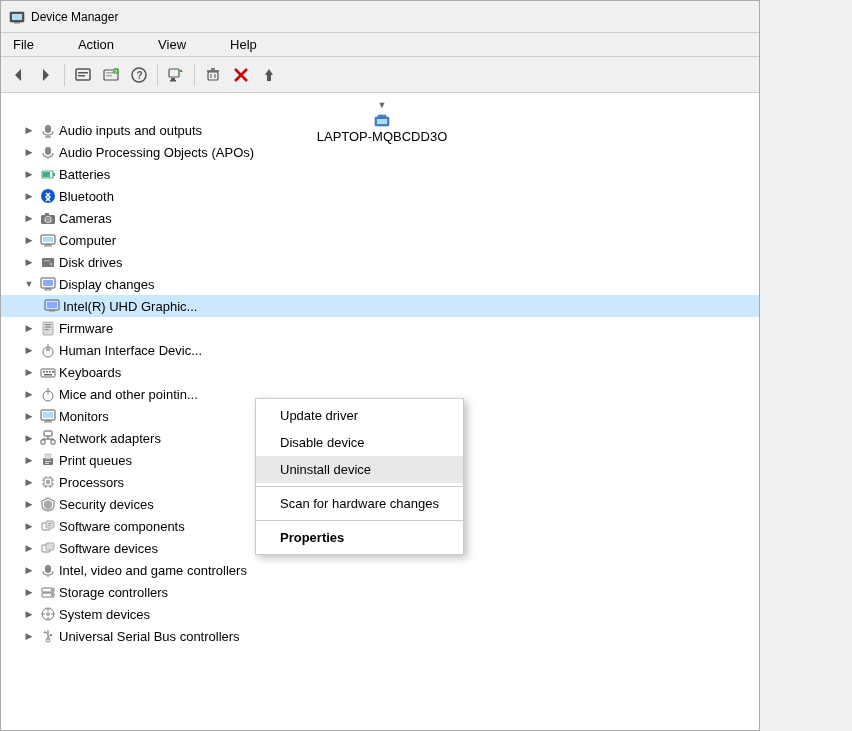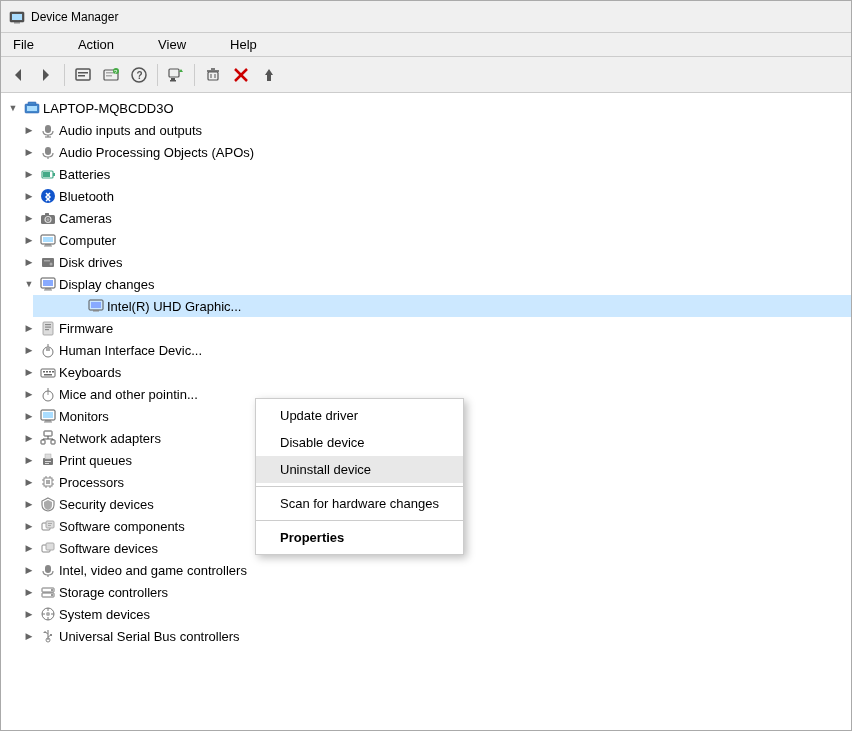--- a/index.html
+++ b/index.html
@@ -77,21 +77,21 @@
       width: 1px;
       height: 22px;
       background: #ccc;
       margin: 0 3px;
     }
 
     
     .window {
       background: #fff;
       border: 1px solid #aaa;
-      width: 852px;
+      width: 760px;
       height: 731px;
       display: flex;
       flex-direction: column;
       position: relative;
     }
 
     
     .tree-area {
       flex: 1;
       overflow-y: auto;
@@ -136,23 +136,23 @@
       align-items: center;
       justify-content: center;
       font-size: 13px;
       flex-shrink: 0;
     }
     .item-label {
       font-size: 13px;
     }
 
     
-    .indent-0 { padding-left: 4px; }
+    .indent-0 { padding-left: 4px; flex-direction: column; }
     .indent-1 { padding-left: 20px; }
-    .indent-2 { padding-left: 36px; margin-left: 32px; }
+    .indent-2 { padding-left: 24px; }
 
     
     .context-menu {
       position: absolute;
       background: #fff;
       border: 1px solid #ccc;
       box-shadow: 3px 3px 8px rgba(0,0,0,0.25);
       min-width: 200px;
       z-index: 100;
       padding: 3px 0;

